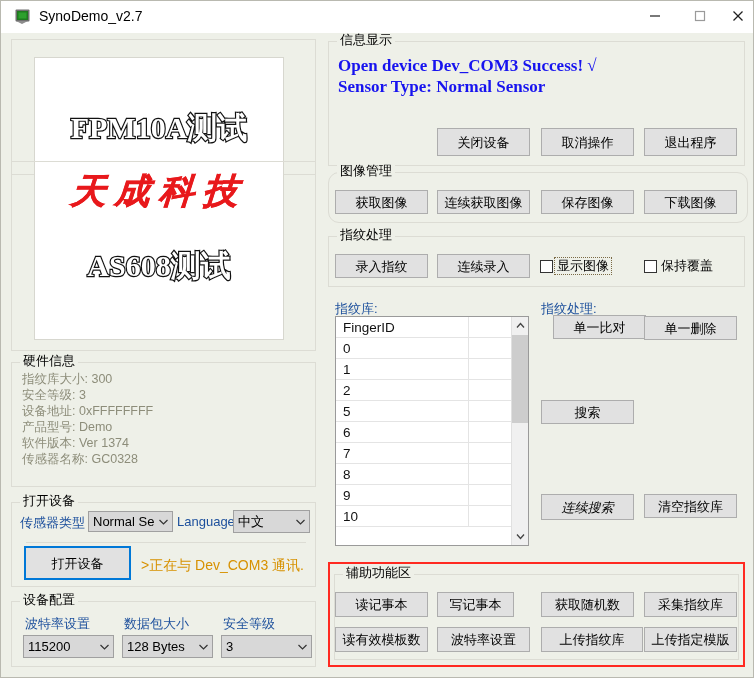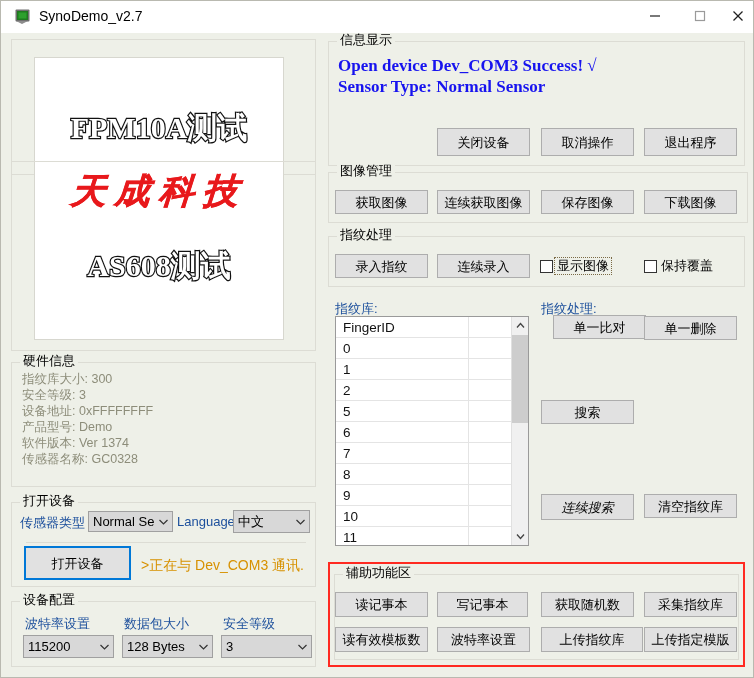--- a/index.html
+++ b/index.html
@@ -193,21 +193,21 @@
 
   <div class="grp" style="left:327px;top:40px;width:417px;height:125px;">
     <span class="grp-title">信息显示</span>
   </div>
   <div class="infotxt" style="left:337px;top:54px;">Open device Dev_COM3 Success! √</div>
   <div class="infotxt" style="left:337px;top:75px;">Sensor Type: Normal Sensor</div>
   <button class="btn" style="left:436px;top:127px;width:93px;height:28px;">关闭设备</button>
   <button class="btn" style="left:540px;top:127px;width:93px;height:28px;">取消操作</button>
   <button class="btn" style="left:643px;top:127px;width:93px;height:28px;">退出程序</button>
 
-  <div class="grp" style="left:327px;top:171px;width:420px;height:51px;">
+  <div class="grp" style="left:327px;top:171px;width:420px;height:51px;border-radius:11px;">
     <span class="grp-title">图像管理</span>
   </div>
   <button class="btn" style="left:334px;top:189px;width:93px;height:24px;">获取图像</button>
   <button class="btn" style="left:436px;top:189px;width:93px;height:24px;">连续获取图像</button>
   <button class="btn" style="left:540px;top:189px;width:93px;height:24px;">保存图像</button>
   <button class="btn" style="left:643px;top:189px;width:93px;height:24px;">下载图像</button>
 
   <div class="grp" style="left:327px;top:235px;width:417px;height:51px;">
     <span class="grp-title">指纹处理</span>
   </div>
@@ -256,24 +256,20 @@
         <div class="lrow">
           <span class="c1">8</span>
           <span class="c2"></span>
         </div>
         <div class="lrow">
           <span class="c1">9</span>
           <span class="c2"></span>
         </div>
         <div class="lrow">
           <span class="c1">10</span>
-          <span class="c2"></span>
-        </div>
-        <div class="lrow">
-          <span class="c1">11</span>
           <span class="c2"></span>
         </div>
       </div>
     <div class="vsb">
       <div class="arr up">
         <svg width="9" height="7" viewBox="0 0 9 7">
             <path d="M1 5.5 L4.5 1.5 L8 5.5" fill="none" stroke="#444" stroke-width="1.3"></path>
           </svg>
       </div>
       <div class="thumb" style="top:18px;height:88px;"></div>
@@ -290,21 +286,21 @@
   <button class="btn" style="left:643px;top:315px;width:93px;height:24px;">单一删除</button>
   <button class="btn" style="left:540px;top:399px;width:93px;height:24px;">搜索</button>
   <button class="btn" style="left:540px;top:493px;width:93px;height:26px;font-style:italic;">连续搜索</button>
   <button class="btn" style="left:643px;top:493px;width:93px;height:24px;">清空指纹库</button>
 
   <div class="redgrp" style="left:327px;top:561px;width:417px;height:105px;"></div>
   <div class="grp" style="left:333px;top:573px;width:405px;height:86px;">
     <span class="grp-title">辅助功能区</span>
   </div>
   <button class="btn" style="left:334px;top:591px;width:93px;height:25px;">读记事本</button>
-  <button class="btn" style="left:436px;top:591px;width:91px;height:25px;">写记事本</button>
+  <button class="btn" style="left:436px;top:591px;width:77px;height:25px;">写记事本</button>
   <button class="btn" style="left:540px;top:591px;width:93px;height:25px;">获取随机数</button>
   <button class="btn" style="left:643px;top:591px;width:93px;height:25px;">采集指纹库</button>
   <button class="btn" style="left:334px;top:626px;width:93px;height:25px;">读有效模板数</button>
   <button class="btn" style="left:436px;top:626px;width:93px;height:25px;">波特率设置</button>
   <button class="btn" style="left:540px;top:626px;width:102px;height:25px;">上传指纹库</button>
   <button class="btn" style="left:643px;top:626px;width:93px;height:25px;">上传指定模版</button>
 
 </div>
 
 </body></html>

